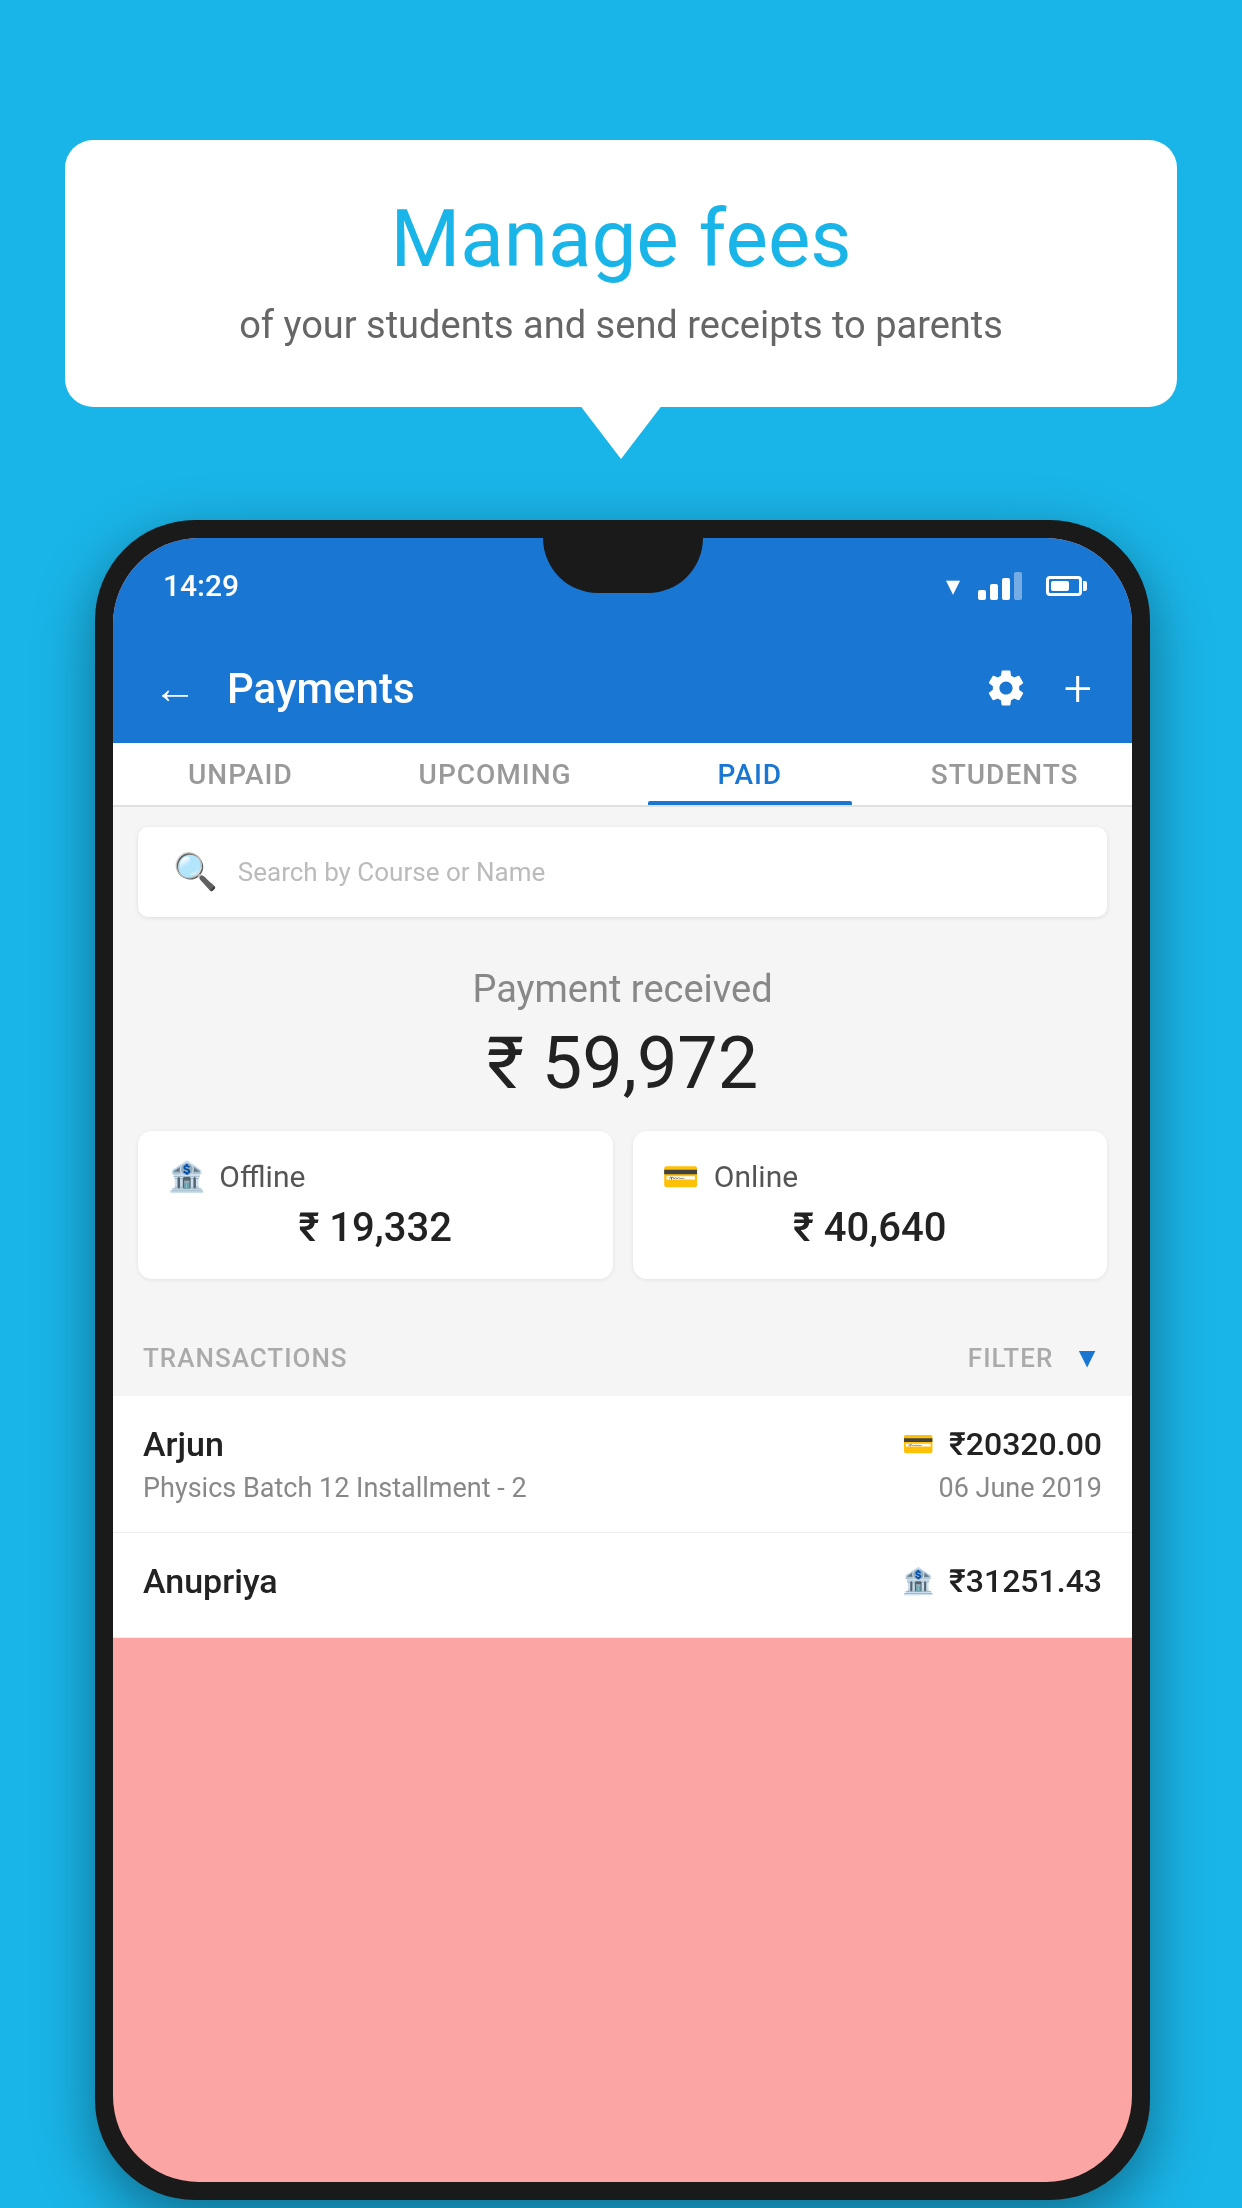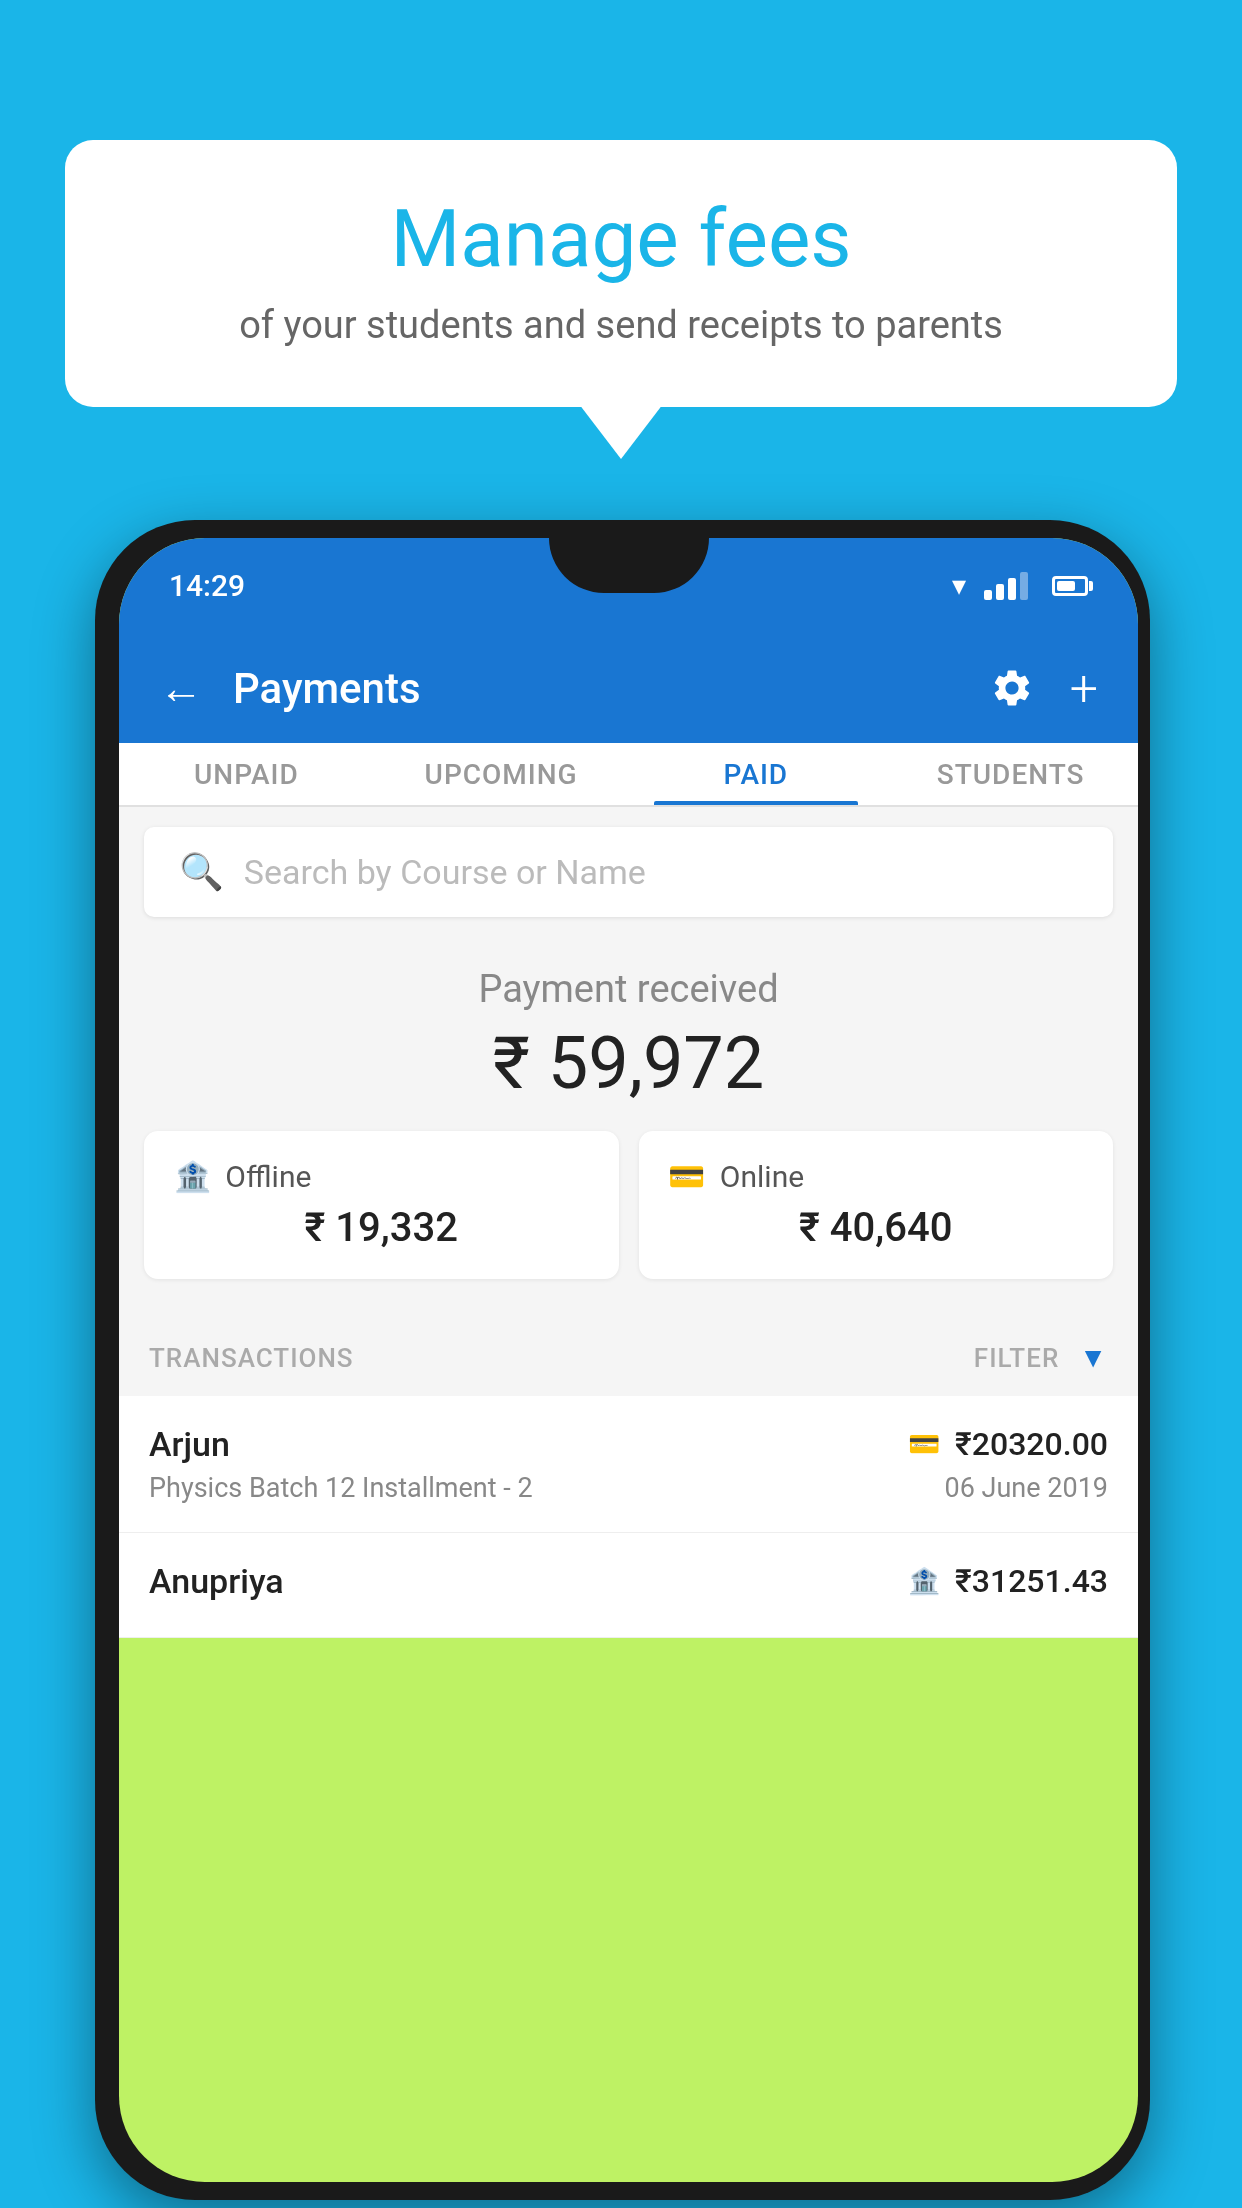--- a/index.html
+++ b/index.html
@@ -65,25 +65,24 @@
       height: 1680px;
       background: #1a1a1a;
       border-radius: 100px;
       padding: 18px;
       box-shadow: 0 20px 60px rgba(0,0,0,0.4);
     }
 
     .phone-inner {
       width: 100%;
       height: 100%;
-      background: #bef264;
+      background: #fca5a5;
       border-radius: 86px;
       overflow: hidden;
       position: relative;
-      margin-left: 6px;
     }
 
     
     .phone-notch-bar {
       background: #1976d2;
       height: 95px;
       position: relative;
       display: flex;
       align-items: center;
       justify-content: space-between;
@@ -260,21 +259,21 @@
       box-shadow: 0 1px 4px rgba(0,0,0,0.1);
     }
 
     .search-box-icon {
       color: #aaa;
       font-size: 36px;
     }
 
     .search-placeholder {
       color: #bbb;
-      font-size: 34px;
+      font-size: 26px;
     }
 
     
     .payment-summary {
       background: #f5f5f5;
       padding: 30px 0 20px;
       text-align: center;
     }
 
     .payment-received-label {

